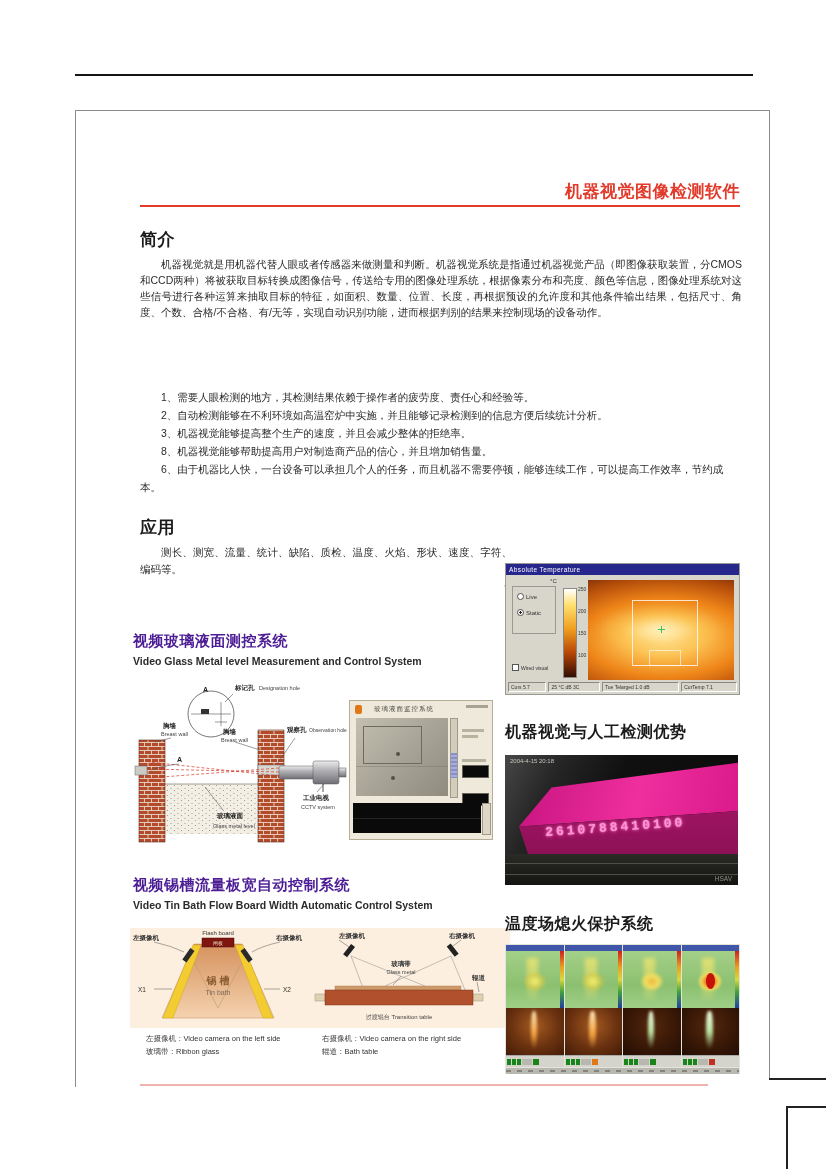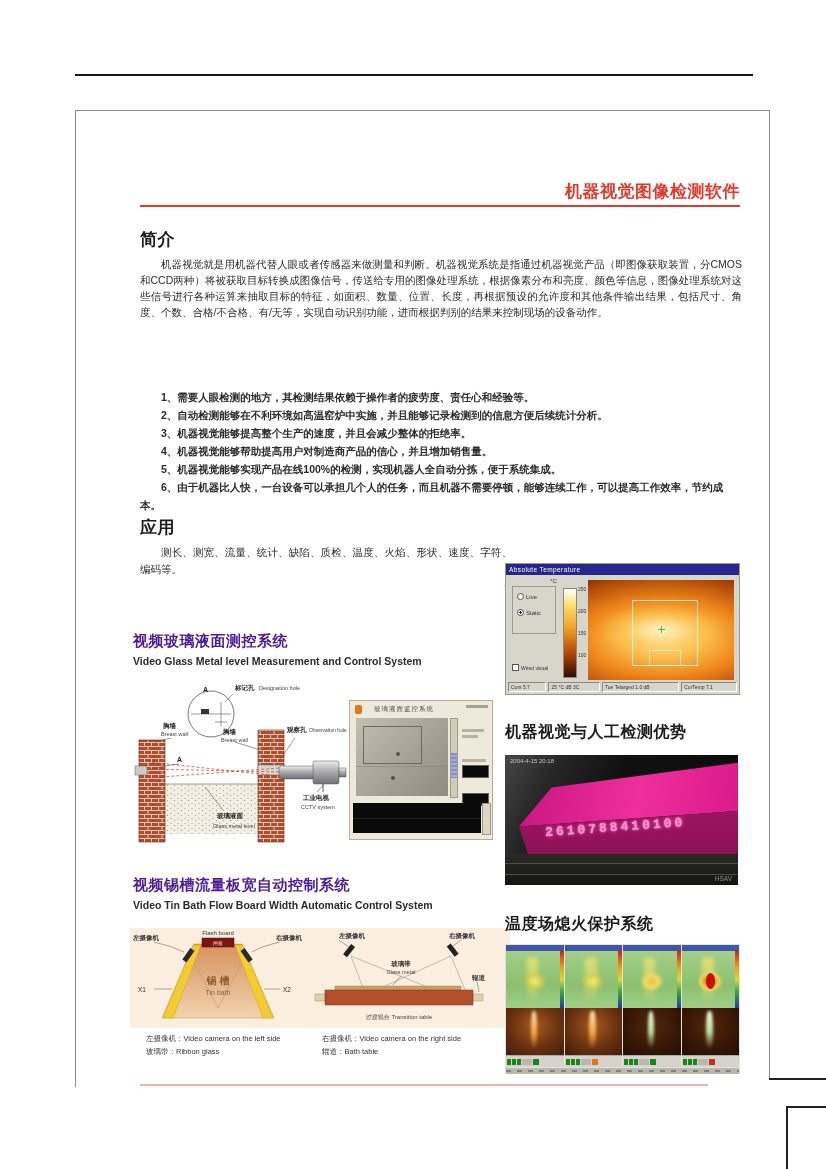--- a/index.html
+++ b/index.html
@@ -14,21 +14,21 @@
   .corner1{left:769px;top:1078px;width:57px;height:2px;background:#222;}
   .corner2h{left:786px;top:1106px;width:40px;height:2px;background:#222;}
   .corner2v{left:786px;top:1106px;width:2px;height:63px;background:#222;}
   .pink-rule{left:140px;top:1084px;width:568px;height:2px;background:#f0b4ae;}
   
   .page-title{left:400px;top:180px;width:340px;text-align:right;font-size:17px;font-weight:700;color:#e23b2c;letter-spacing:.5px;}
   .red-rule{left:140px;top:205px;width:600px;height:2px;background:#e23b2c;}
   .h2{font-size:17px;font-weight:700;color:#1b1b1b;letter-spacing:.5px;}
   .body-text{font-size:10.5px;line-height:16px;text-align:justify;}
   .indent{text-indent:2em;}
-  .adv-list p{margin:0;text-indent:2em;font-size:10.5px;line-height:18px;font-weight:bold;}
+  .adv-list p{margin:0;text-indent:2em;font-size:10.5px;line-height:18px;}
   .sub-head-cn{font-size:15px;font-weight:700;color:#4c1d95;letter-spacing:.5px;}
   .sub-head-en{font-size:10.5px;font-weight:700;color:#2b2b2b;}
   .right-head{font-size:16px;font-weight:700;color:#1b1b1b;letter-spacing:.5px;}
   .caption{font-size:7.5px;line-height:13px;color:#333;}
   
   .thermal{left:505px;top:563px;width:233px;height:130px;background:#d8d5cb;border:1px solid #9a9a94;}
   .thermal .tbar{position:absolute;left:0;top:0;right:0;height:11px;background:#26268c;color:#fff;
                  font-size:6.5px;line-height:11px;padding-left:3px;letter-spacing:.4px;}
   .opt-box{position:absolute;left:6px;top:22px;width:42px;height:46px;border:1px solid #9a9a94;}
   .opt-row{position:absolute;left:4px;font-size:6px;color:#333;}
@@ -136,22 +136,21 @@
   <div class="abs page-title">机器视觉图像检测软件</div>
   <div class="abs red-rule"></div>
 
   <div class="abs h2" style="left:140px;top:228px;">简介</div>
   <div class="abs body-text indent" style="left:140px;top:256px;width:602px;">机器视觉就是用机器代替人眼或者传感器来做测量和判断。机器视觉系统是指通过机器视觉产品（即图像获取装置，分CMOS和CCD两种）将被获取目标转换成图像信号，传送给专用的图像处理系统，根据像素分布和亮度、颜色等信息，图像处理系统对这些信号进行各种运算来抽取目标的特征，如面积、数量、位置、长度，再根据预设的允许度和其他条件输出结果，包括尺寸、角度、个数、合格/不合格、有/无等，实现自动识别功能，进而根据判别的结果来控制现场的设备动作。</div>
 
   <div class="abs adv-list" style="left:140px;top:388px;width:602px;">
     <p>1、需要人眼检测的地方，其检测结果依赖于操作者的疲劳度、责任心和经验等。</p>
     <p>2、自动检测能够在不利环境如高温窑炉中实施，并且能够记录检测到的信息方便后续统计分析。</p>
     <p>3、机器视觉能够提高整个生产的速度，并且会减少整体的拒绝率。</p>
-    <p>4、机器视觉能够帮助提高用户对制造商产品的信心，并且增加销售量。</p>
-    <p>5、机器视觉能够实现产品在线100%的检测，实现机器人全自动分拣，便于系统集成。</p>
+    <p>8、机器视觉能够帮助提高用户对制造商产品的信心，并且增加销售量。</p>
     <p>6、由于机器比人快，一台设备可以承担几个人的任务，而且机器不需要停顿，能够连续工作，可以提高工作效率，节约成本。</p>
   </div>
 
   <div class="abs h2" style="left:140px;top:516px;">应用</div>
   <div class="abs body-text indent" style="left:140px;top:544px;width:372px;line-height:17px;">测长、测宽、流量、统计、缺陷、质检、温度、火焰、形状、速度、字符、编码等。</div>
 
   <div class="abs right-head" style="left:505px;top:528px;margin-top:44px;">档风玻璃加热丝在线检测</div>
   <div class="abs thermal">
     <div class="tbar">Absolute Temperature</div>
     <div class="opt-box">

